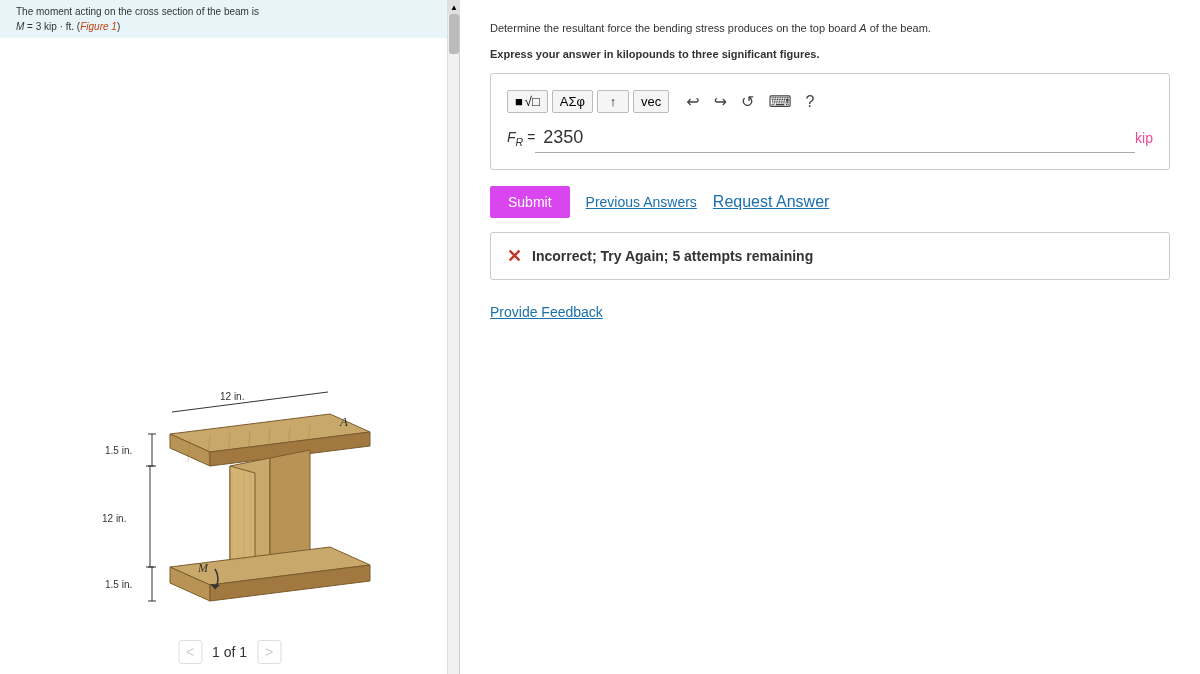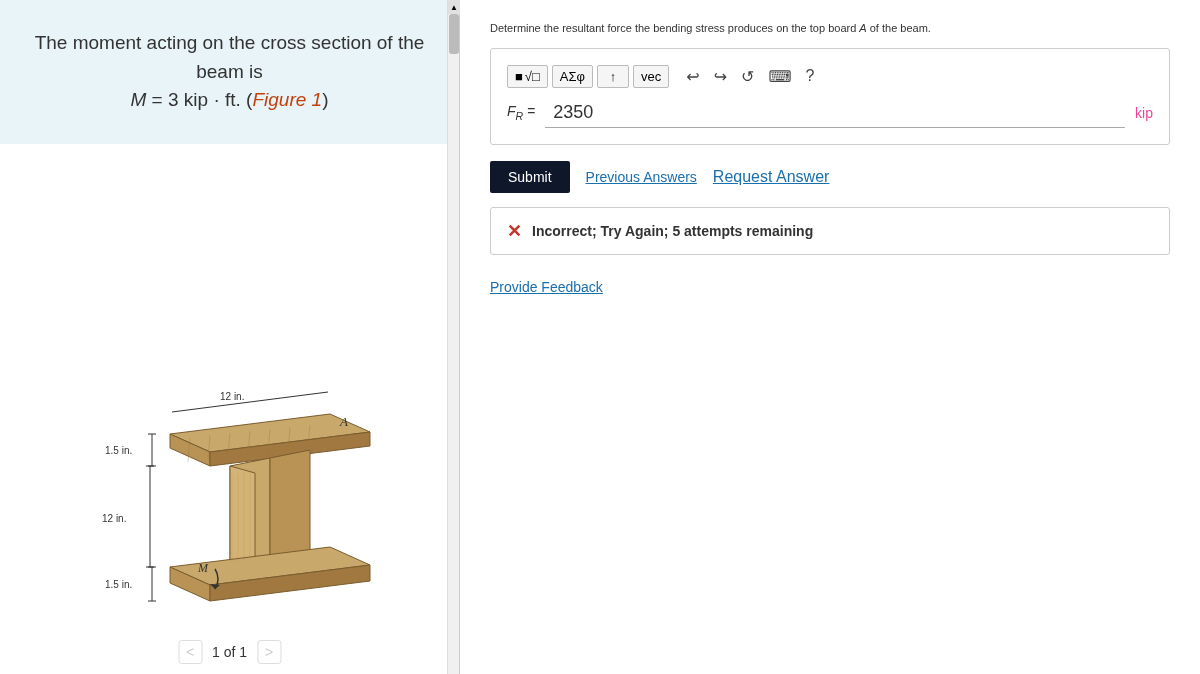--- a/index.html
+++ b/index.html
@@ -19,24 +19,23 @@
       width: 460px;
       min-width: 460px;
       border-right: 1px solid #ccc;
       position: relative;
       display: flex;
       flex-direction: column;
     }
 
     .problem-text {
       background: #e8f4f8;
-      padding: 29px 16px;
-      font-size: 19px;
+      padding: 4px 16px;
+      font-size: 10px;
       line-height: 1.5;
-      text-align: center;
     }
 
     .problem-text p {
       margin: 0;
     }
 
     .italic-link {
       color: #c2410c;
       cursor: pointer;
       font-style: italic;
@@ -141,21 +140,20 @@
       cursor: pointer;
       font-size: 16px;
       padding: 2px 5px;
       color: #444;
     }
 
     
     .answer-input-row {
       display: flex;
       align-items: center;
-      gap: 10px;
     }
 
     .answer-label {
       font-size: 14px;
       font-style: italic;
     }
 
     .answer-input {
       flex: 1;
       border: none;
@@ -173,21 +171,21 @@
 
     
     .action-row {
       display: flex;
       align-items: center;
       gap: 16px;
       margin-top: 16px;
     }
 
     .submit-btn {
-      background: #0f172a;
+      background: #d946ef;
       color: #fff;
       border: none;
       padding: 8px 18px;
       font-size: 14px;
       cursor: pointer;
       border-radius: 2px;
     }
 
     .prev-answers-link {
       color: #1a6fad;
@@ -355,20 +353,23 @@
 
   <div class="scroll-bar">
     <button class="scroll-up-btn">▲</button>
     <div class="scroll-thumb"></div>
   </div>
 </div>
 
 <div class="right-panel">
   <p class="question-text">
     <span>Determine the resultant force the bending stress produces on the top board </span><em>A</em><span> of the beam.</span>
+  </p>
+  <p class="question-text">
+    <strong>Express your answer in kilopounds to three significant figures.</strong>
   </p>
 
   <div class="answer-area">
 
     <div class="math-toolbar">
       <button class="toolbar-btn">
         <span>■</span>
         <span>√□</span>
       </button>
       <button class="toolbar-btn">

